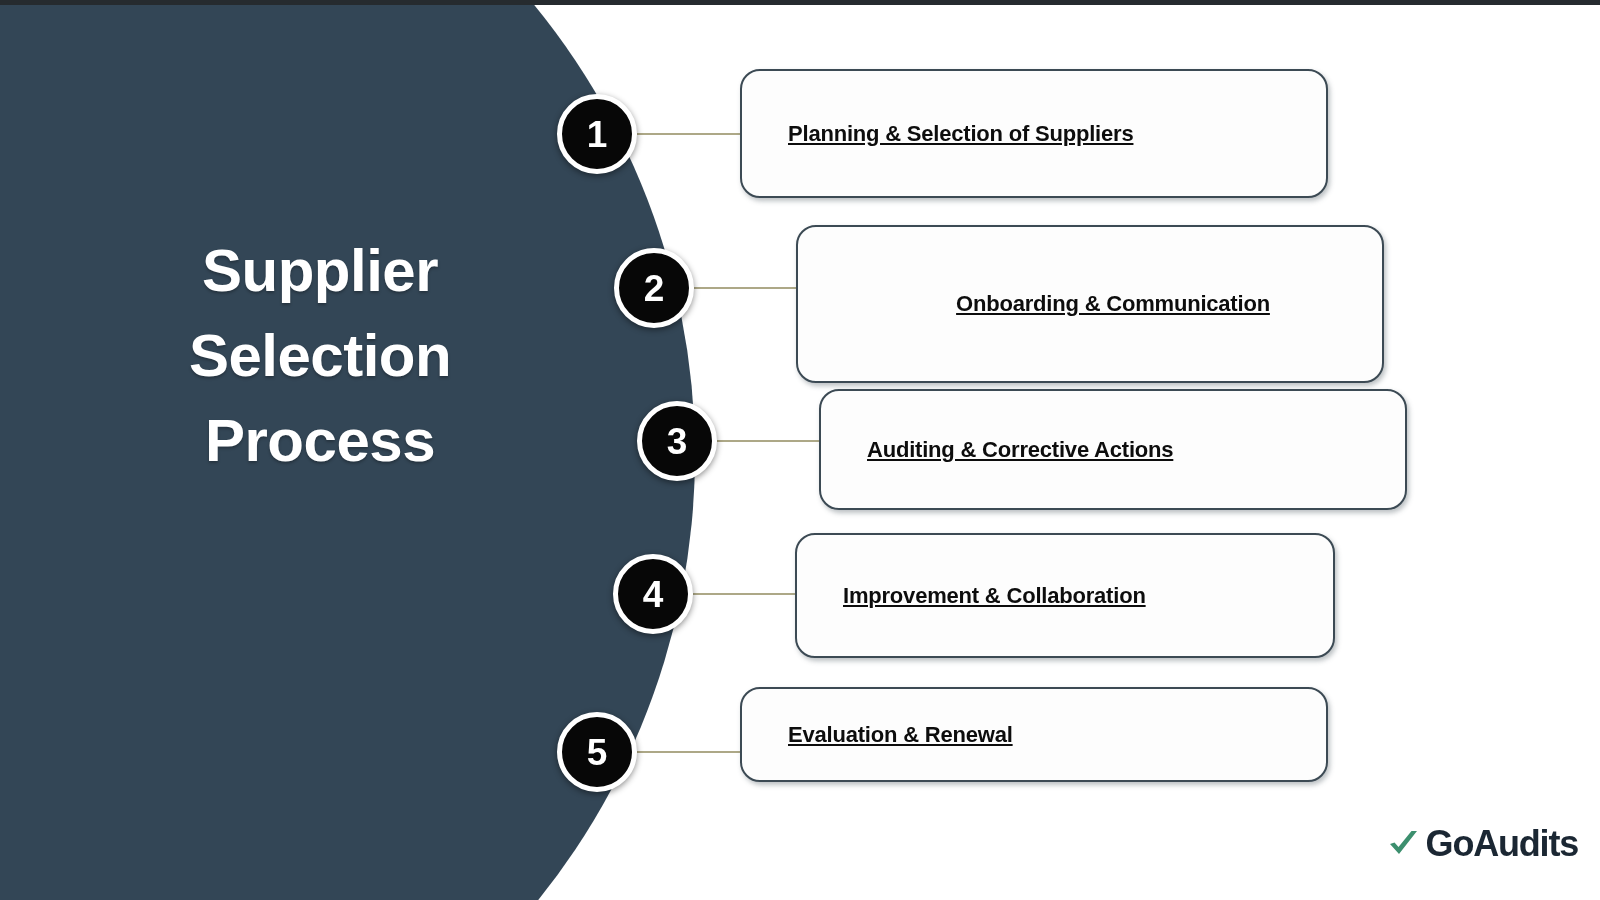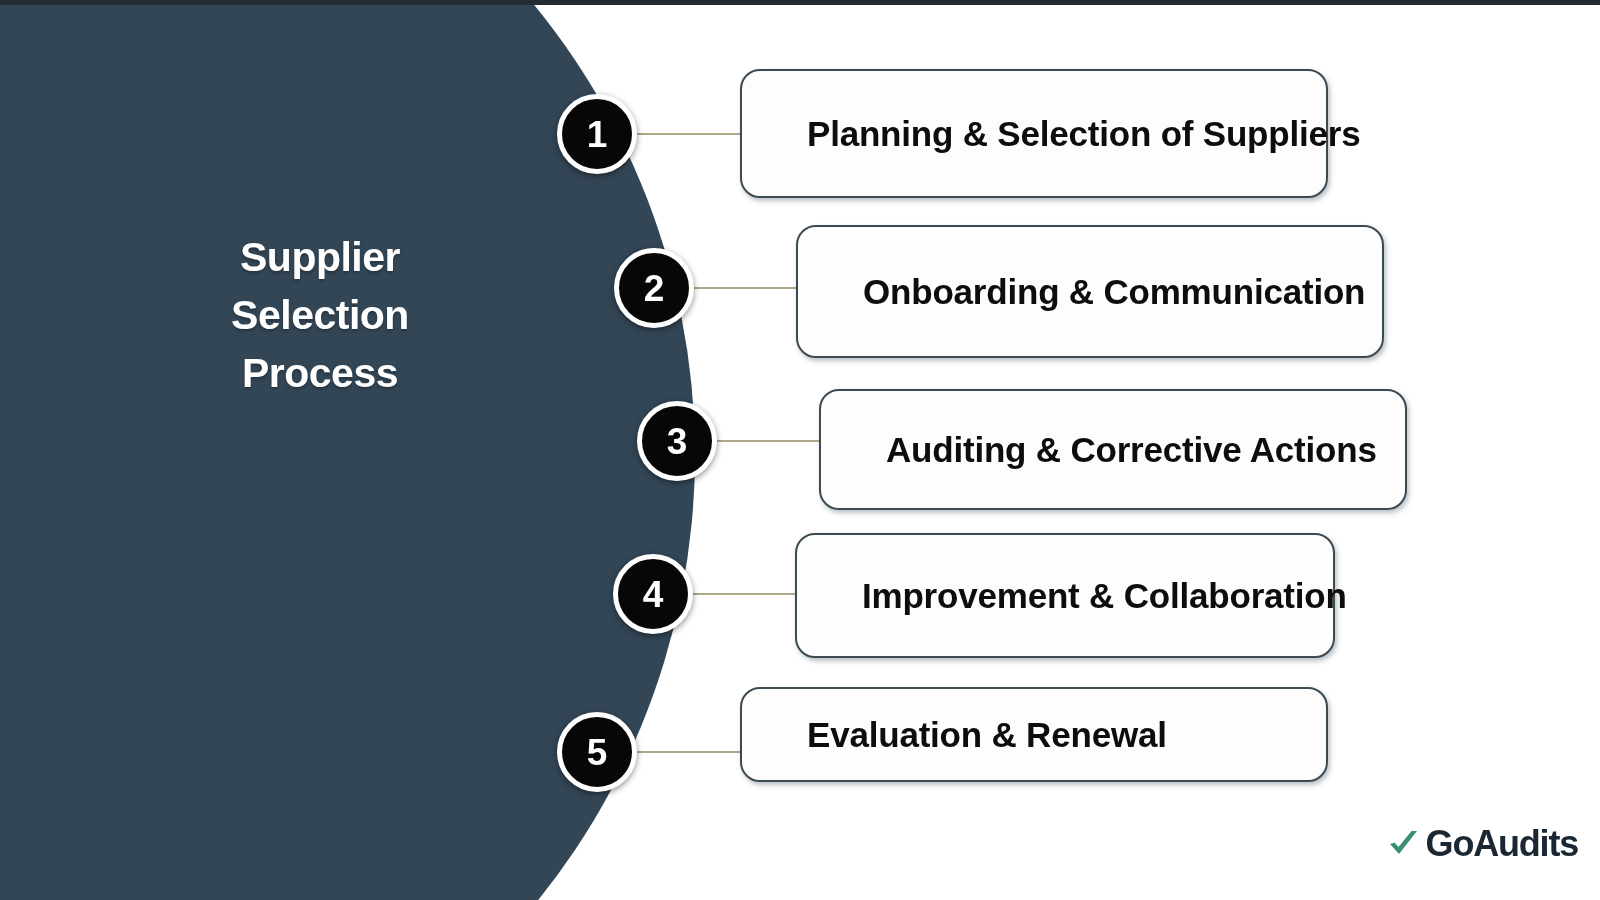--- a/index.html
+++ b/index.html
@@ -46,21 +46,21 @@
   }
 
   .title-block {
     position: absolute;
     left: 40px;
     top: 228px;
     width: 560px;
     z-index: 2;
     text-align: center;
     color: #ffffff;
-    font-size: 41px;
+    font-size: 60px;
     line-height: 1.42;
     font-weight: bold;
     letter-spacing: -0.5px;
     text-shadow: 0 2px 3px rgba(0,0,0,0.28);
   }
   .title-line { display: block; white-space: nowrap; }
 
   
   .step {
     position: absolute;
@@ -101,26 +101,27 @@
     background: #fdfdfd;
     border: 2px solid #3c4a54;
     border-radius: 20px;
     box-sizing: border-box;
     box-shadow: 2px 3px 5px rgba(60,74,84,0.35);
     display: flex;
     align-items: center;
     z-index: 4;
   }
   .card-label {
-    font-size: 35px;
+    font-size: 22px;
     font-weight: bold;
     color: #0d0d0d;
     letter-spacing: -0.2px;
     white-space: nowrap;
-    padding-left: 65px;
+    padding-left: 46px;
+    text-decoration: underline;
   }
 
   
   .logo {
     position: absolute;
     right: 22px;
     bottom: 38px;
     z-index: 7;
     display: flex;
     align-items: center;
@@ -158,21 +159,21 @@
     <div class="card" style="left:740px; top:69px; width:588px; height:129px;">
       <span class="card-label">Planning &amp; Selection of Suppliers</span>
     </div>
   </div>
 
   <div class="step">
     <div class="badge" style="left:614px; top:248px;">
       <span class="badge-num">2</span>
     </div>
     <div class="connector" style="left:694px; top:287px; width:104px;"></div>
-    <div class="card" style="left:796px; top:225px; width:588px; height:133px;">
+    <div class="card" style="left:796px; top:225px; width:588px; height:158px;justify-content:center;">
       <span class="card-label">Onboarding &amp; Communication</span>
     </div>
   </div>
 
   <div class="step">
     <div class="badge" style="left:637px; top:401px;">
       <span class="badge-num">3</span>
     </div>
     <div class="connector" style="left:717px; top:440px; width:104px;"></div>
     <div class="card" style="left:819px; top:389px; width:588px; height:121px;">

